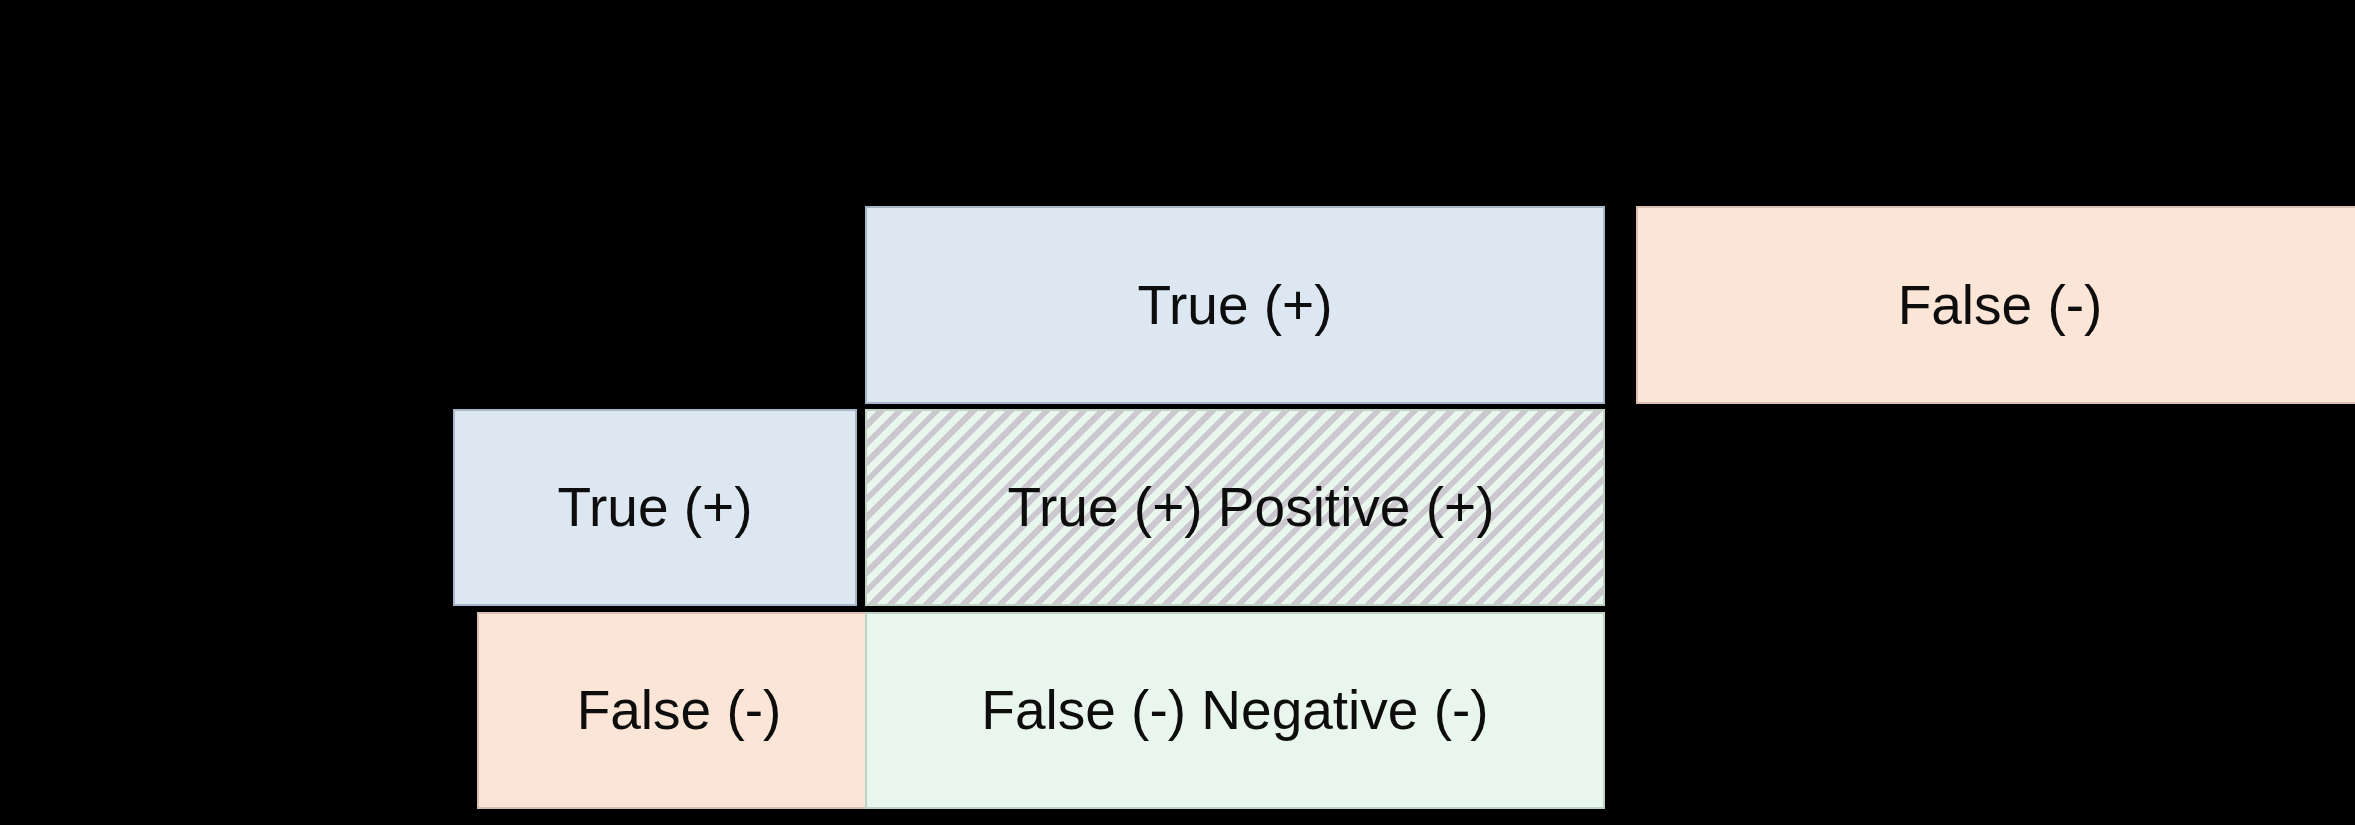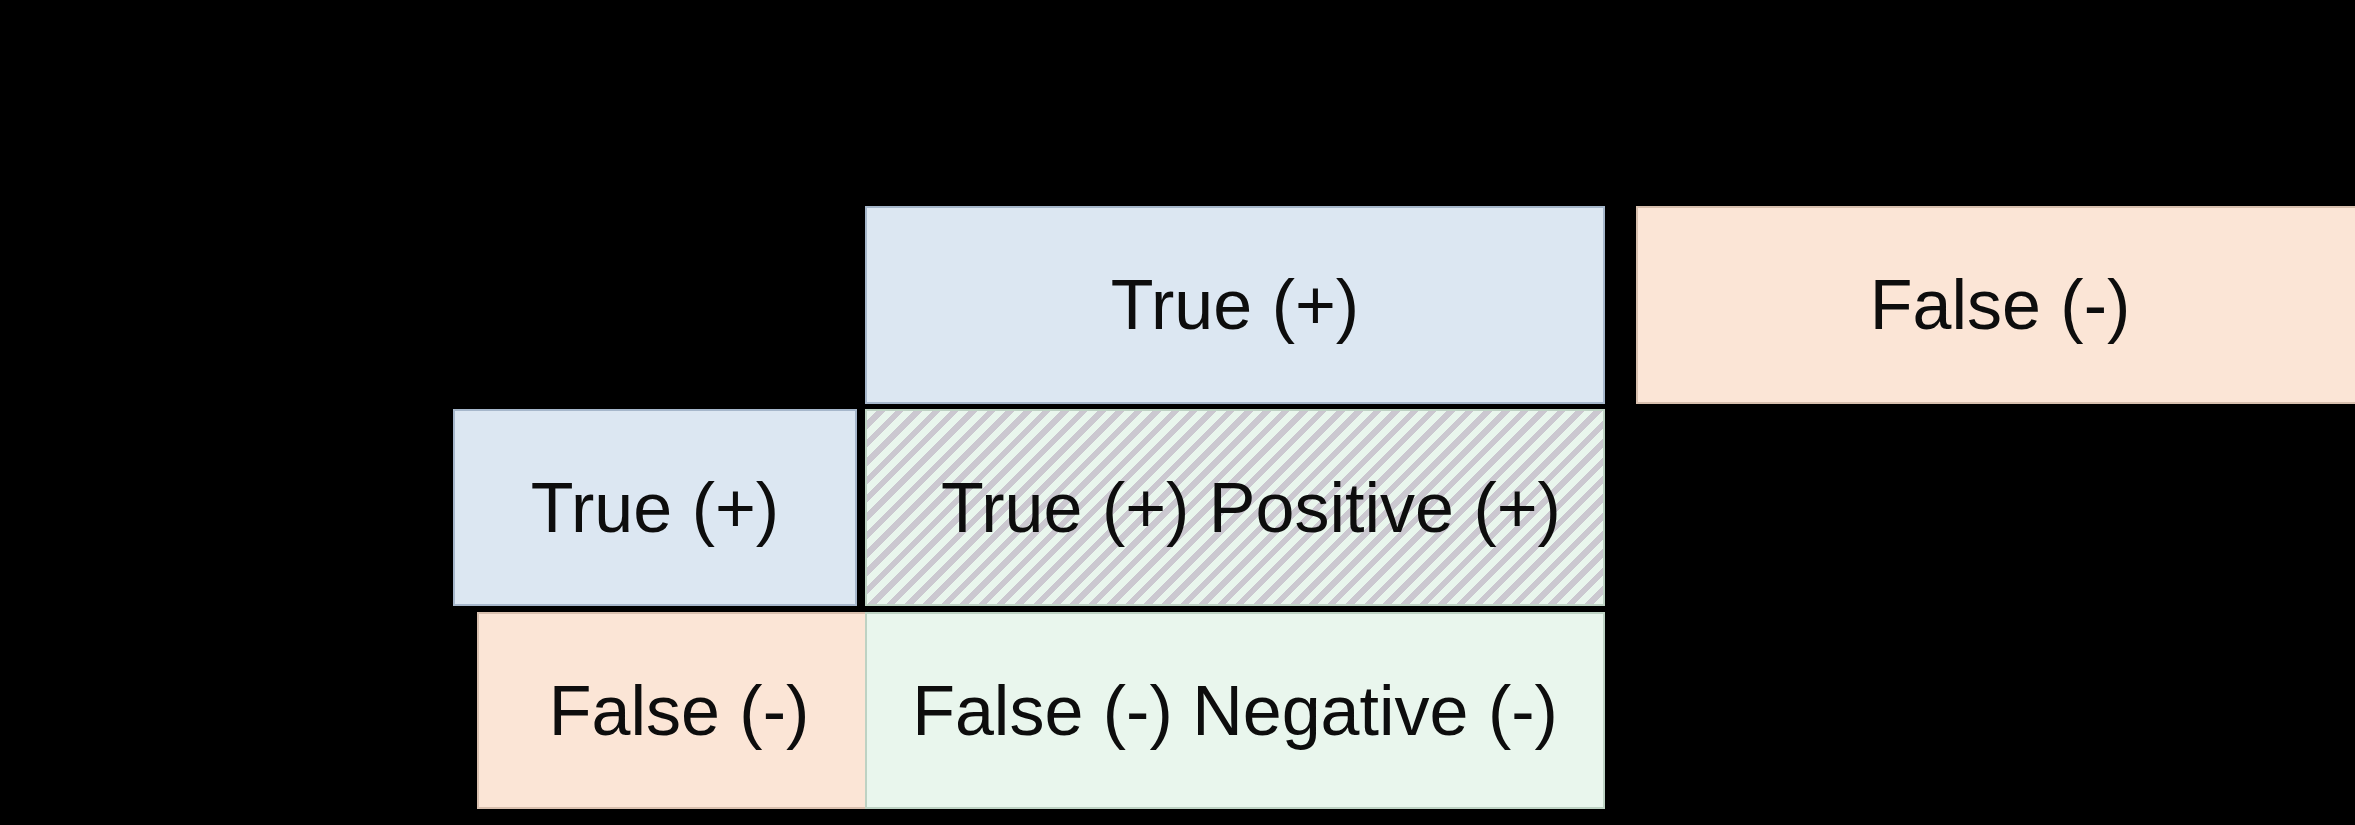--- a/index.html
+++ b/index.html
@@ -14,21 +14,21 @@
     background: var(--background, #000000);
     overflow: hidden;
     font-family: "Liberation Sans", sans-serif;
   }
   .cell {
     position: absolute;
     display: flex;
     align-items: center;
     justify-content: center;
     box-sizing: border-box;
-    font-size: 70px;
+    font-size: 55px;
     line-height: 1;
     color: var(--text, #0d0d0d);
     white-space: nowrap;
     border: 2px solid transparent;
   }
   
   .tone-true {
     background: var(--true-fill, #dce7f2);
     border-color: #a6b7cb;
   }

